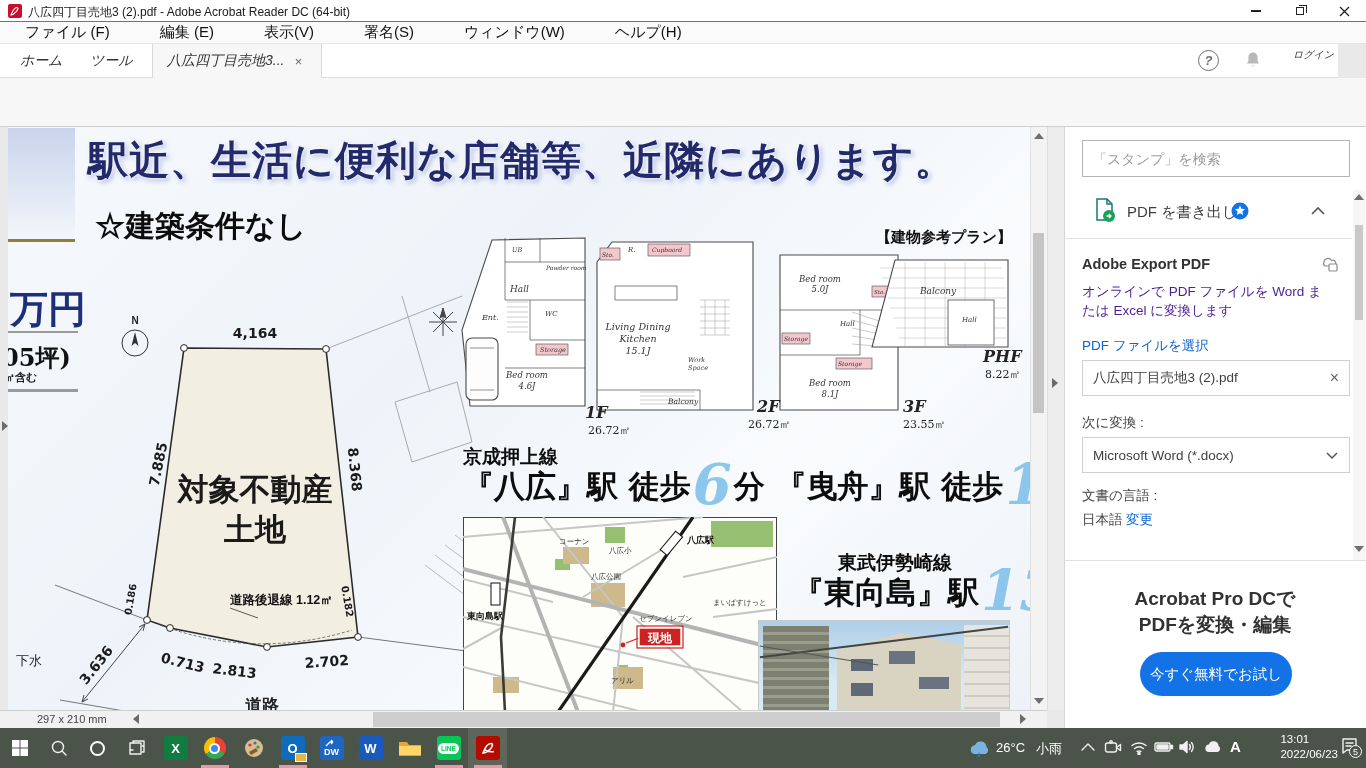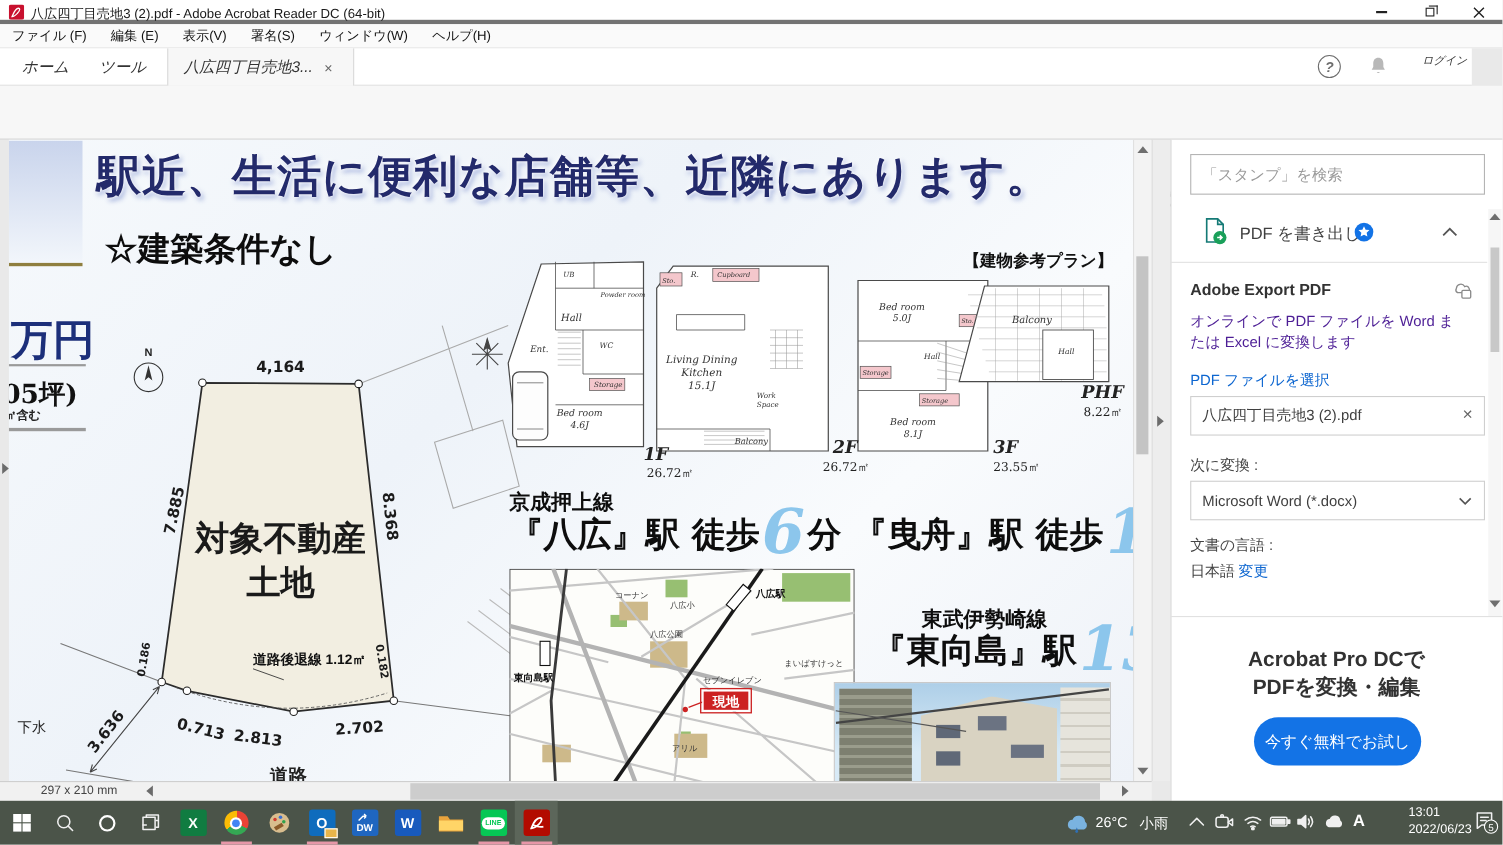--- a/index.html
+++ b/index.html
@@ -2,25 +2,25 @@
 <html><head>
 <meta charset="utf-8">
 <style>
   * { margin:0; padding:0; box-sizing:border-box; }
   html,body { width:1366px; height:768px; overflow:hidden; }
   body { font-family:"Liberation Sans","DejaVu Sans",sans-serif; }
   #root { position:relative; width:1366px; height:768px; background:#e9e9e9; }
   .abs { position:absolute; }
 
   
-  #titlebar { left:0; top:0; width:1366px; height:22px; background:#fff; border-bottom:4px solid #737373; }
+  #titlebar { left:0; top:0; width:1366px; height:22px; background:#fff; border-bottom:1px solid #737373; }
   #titlebar .title { position:absolute; left:28px; top:4px; font-size:12px; color:#1a1a1a; }
   .winbtn { position:absolute; top:0; width:44px; height:22px; display:flex; align-items:center; justify-content:center; }
   #menubar { left:0; top:22px; width:1366px; height:22px; background:#fafafa; border-bottom:1px solid #e6e6e6; display:flex; align-items:center; }
-  #menubar span { font-size:12px; color:#111; padding:0 11px; }
+  #menubar span { font-size:15px; color:#111; padding:0 25px; }
   #tabbar { left:0; top:44px; width:1338px; height:34px; background:#ffffff; border-bottom:1px solid #dcdcdc;font-style:italic; }
   .tab { position:absolute; top:0; height:34px; display:flex; align-items:center; font-size:14px; color:#333; padding:0 14px; }
   .tab.active { background:#f7f7f7; border-left:1px solid #d9d9d9; border-right:1px solid #d9d9d9; }
   #toolbar { left:0; top:78px; width:1366px; height:49px; background:#f7f7f7; border-bottom:1px solid #cfcfcf; }
   .tool { position:absolute; top:91px; width:26px; height:26px; display:flex; align-items:center; justify-content:center; }
   .tsep { position:absolute; top:88px; width:1px; height:30px; background:#d8d8d8; }
   svg.ic { stroke:#575757; fill:none; stroke-width:1.5; stroke-linecap:round; stroke-linejoin:round; }
   #pagebox { position:absolute; left:345px; top:92px; width:38px; height:24px; border:1px solid #bdbdbd; background:#fff; text-align:center; font-size:12.5px; color:#222; }
   .tbtext { position:absolute; font-size:12.5px; color:#3b3b3b; }
   .caret { width:0; height:0; border-left:4px solid transparent; border-right:4px solid transparent; border-top:5px solid #555; }

